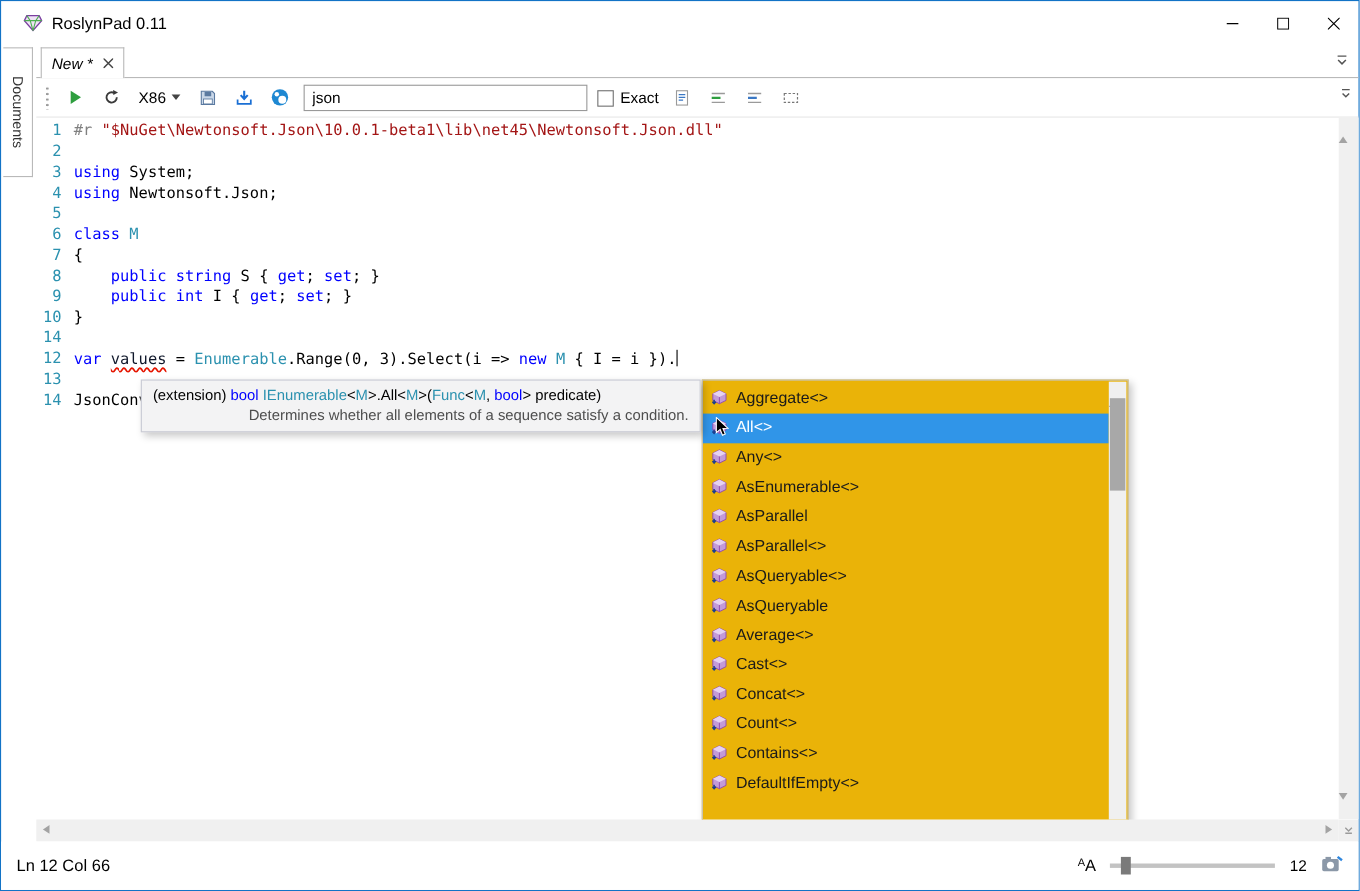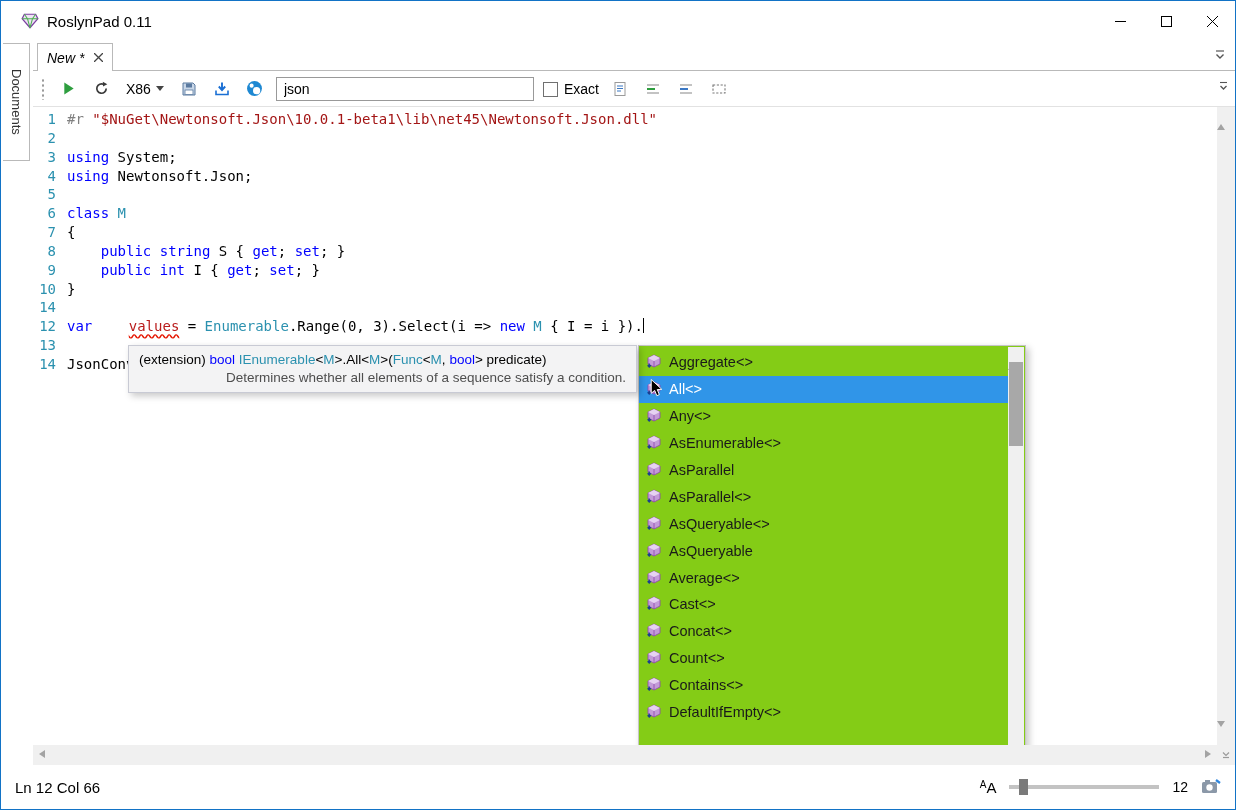--- a/index.html
+++ b/index.html
@@ -41,21 +41,21 @@
 
   
   .editor-wrap { position:relative; flex:1 1 auto; overflow:hidden; background:#fff; }
   .editor { position:absolute; top:0; left:0; right:18px; bottom:0; display:flex; overflow:hidden; }
   .gutter { flex:0 0 30px; padding-top:4px; text-align:right; }
   .ln { height:18.85px; font:14px "DejaVu Sans Mono", monospace; color:#2b91af; padding-right:7px; }
   .code { flex:1; padding:4px 0 0 4px; }
   .cl { height:18.85px; font:14px "DejaVu Sans Mono", monospace; white-space:pre; color:#000; }
   .seg-k { color:#0000ff;text-align:center; } .seg-t { color:#2b91af; } .seg-s { color:#a31515; }
   .seg-d { color:#808080; } .seg-p { color:#000; }
-  .seg-e { color:#b91c1c; text-decoration-line:underline; text-decoration-style:wavy; text-decoration-color:#e51400; text-underline-offset:2px;margin-left:28px; }
+  .seg-e { color:#0f172a; text-decoration-line:underline; text-decoration-style:wavy; text-decoration-color:#e51400; text-underline-offset:2px; }
   .caret { display:inline-block; width:1px; height:15px; background:#000; vertical-align:-2px; }
 
   
   .vscroll { position:absolute; top:0; right:0; bottom:0; width:18px; background:#f0f0f0; }
   .tri { width:0; height:0; margin:7px auto; }
   .tri.up   { border-left:4.5px solid transparent; border-right:4.5px solid transparent; border-bottom:6px solid #a3a3a3; }
   .tri.down { border-left:4.5px solid transparent; border-right:4.5px solid transparent; border-top:6px solid #a3a3a3; }
   .tri.left { border-top:4.5px solid transparent; border-bottom:4.5px solid transparent; border-right:6px solid #a3a3a3; }
   .tri.right{ border-top:4.5px solid transparent; border-bottom:4.5px solid transparent; border-left:6px solid #a3a3a3; }
   .vscroll .bottom-arrow { position:absolute; bottom:0; left:0; right:0; }
@@ -67,21 +67,21 @@
 
   
   .tooltip { position:absolute; left:95px; top:238px; width:509px; z-index:6;
              background:#f3f3f4; border:1px solid #c8cad4; box-shadow:3px 3px 7px rgba(0,0,0,.22);
              padding:6px 10px 7px 10px; font-size:13.5px; }
   .sig { white-space:nowrap; }
   .tooltip-desc { color:#4e4e4e; margin-top:3px;text-align:right; }
 
   
   .completion { position:absolute; left:605px; top:238px; width:388px; height:450px; z-index:5;
-                background:#84cc16; border:1px solid #c5c5c5; box-shadow:3px 3px 7px rgba(0,0,0,.22); }
+                background:#eab308; border:1px solid #c5c5c5; box-shadow:3px 3px 7px rgba(0,0,0,.22); }
   .clist { position:absolute; inset:1px 17px 1px 0; overflow:hidden; padding-top:2px; }
   .citem { display:flex; align-items:center; gap:7px; height:26.9px; padding-left:7px; font-size:14.5px; color:#1a1a1a; }
   .citem.sel { background:#3095e8; color:#fff; }
   .cicon { width:16px; height:16px; flex:0 0 16px; }
   .pscroll { position:absolute; top:1px; right:1px; bottom:1px; width:16px; background:#f0f0f0; }
   .pthumb { position:absolute; left:1px; right:1px; top:15px; height:84px; background:#a8a8a8; }
   .pscroll .bottom-arrow { position:absolute; bottom:0; left:0; right:0; }
   .mouse-cursor { position:absolute; left:617px; top:272px; z-index:9; }
 
   

